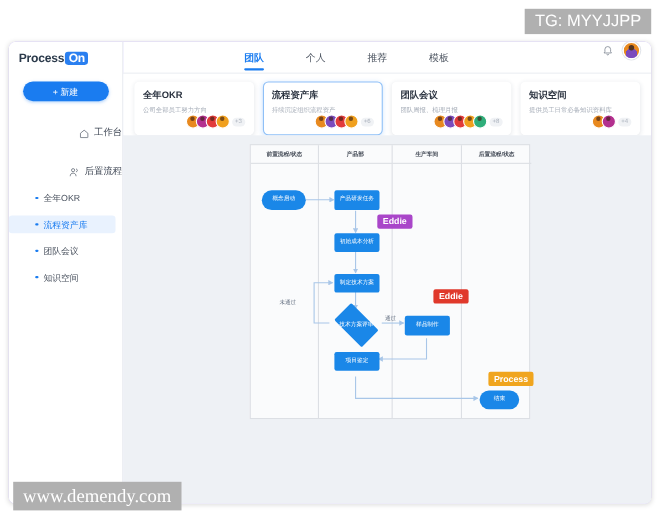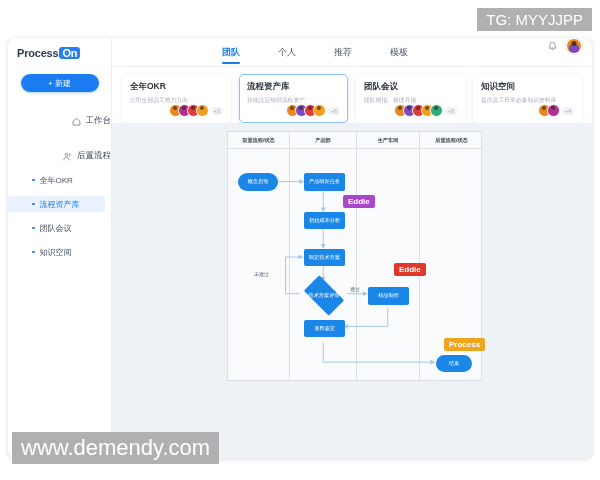--- a/index.html
+++ b/index.html
@@ -384,21 +384,21 @@
   .wm {
     position: absolute;
     background: #b0b0b0;
     color: #ffffff;
     font-size: 15px;
     padding: 3px 9px;
     z-index: 50;
     white-space: nowrap;
   }
   #wm-top { right: 8px; top: 8px; }
-  #wm-bottom { left: 12px; bottom: 16px; font-size: 22px; }
+  #wm-bottom { left: 12px; bottom: 16px; font-size: 17px; font-family: Liberation Serif, serif; }
 </style>
 </head>
 <body>
 
 <div id="app">
 
   <div id="sidebar">
 
     <div class="logo">
       <span>Process</span><span class="on">On</span>

